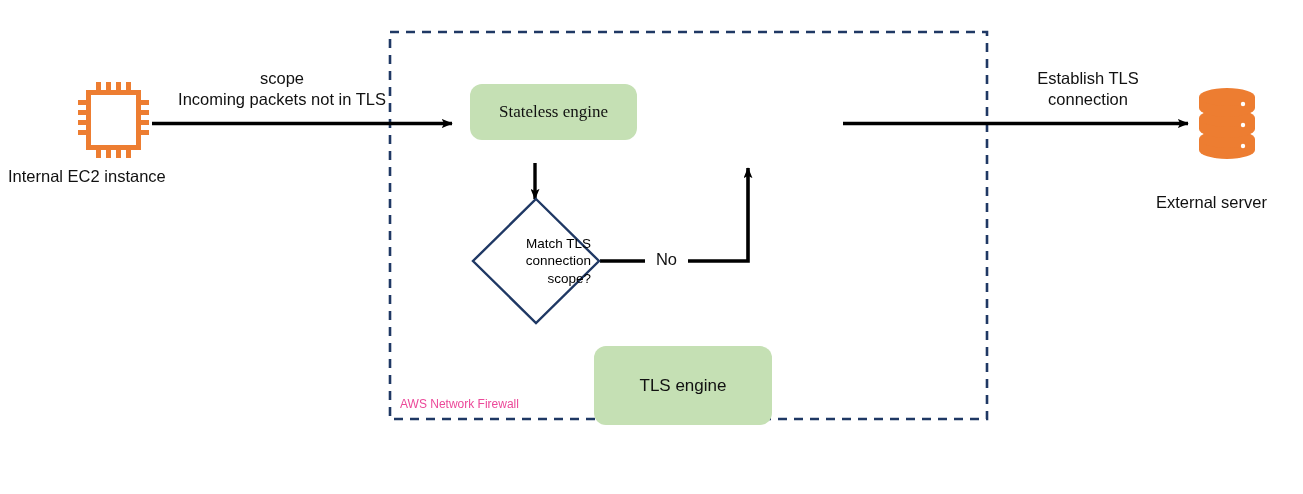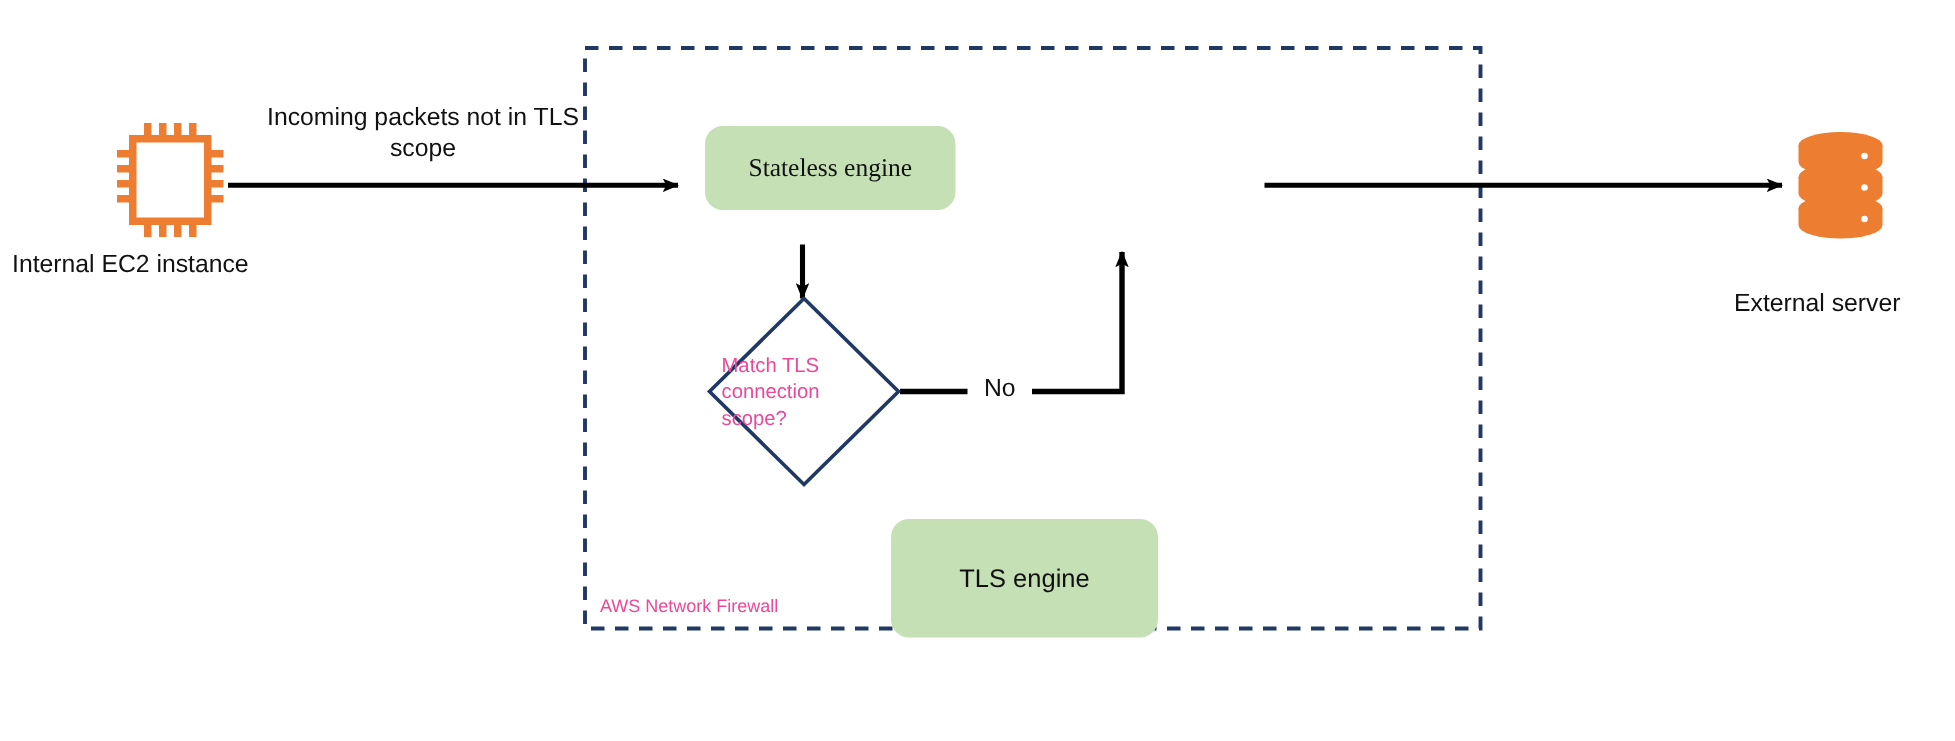--- a/index.html
+++ b/index.html
@@ -61,22 +61,22 @@
   }
   .figure-caption {
     position: absolute;
     font-size: 15.5px;
     color: #111111;
     line-height: 1.3;
   }
   .diamond-text {
     position: absolute;
     font-size: 13.5px;
-    color: #ec4899;
-    text-align: left;
+    color: #000000;
+    text-align: right;
     line-height: 1.28;
     width: 110px;
   }
   .icon-holder {
     position: absolute;
   }
 </style>
 </head>
 <body>
 
@@ -165,23 +165,27 @@
     <span class="node-label">TLS engine</span>
   </div>
 
   <div class="diamond-text" style="left:481px; top:235px;">
     <div>Match TLS</div>
     <div>connection</div>
     <div>scope?</div>
   </div>
 
   <div class="edge-label" style="left:158px; top:68px; width:248px;">
+    <div>scope</div>
     <div>Incoming packets not in TLS</div>
-    <div>scope</div>
   </div>
 
   <div class="edge-label" style="left:645px; top:249px; width:43px;">No</div>
 
+  <div class="edge-label" style="left:1004px; top:68px; width:168px;">
+    <div>Establish TLS</div>
+    <div>connection</div>
+  </div>
 
   <div class="container-label" style="left:400px; top:397px;">AWS Network Firewall</div>
 
 
 </div>
 
 </body></html>

